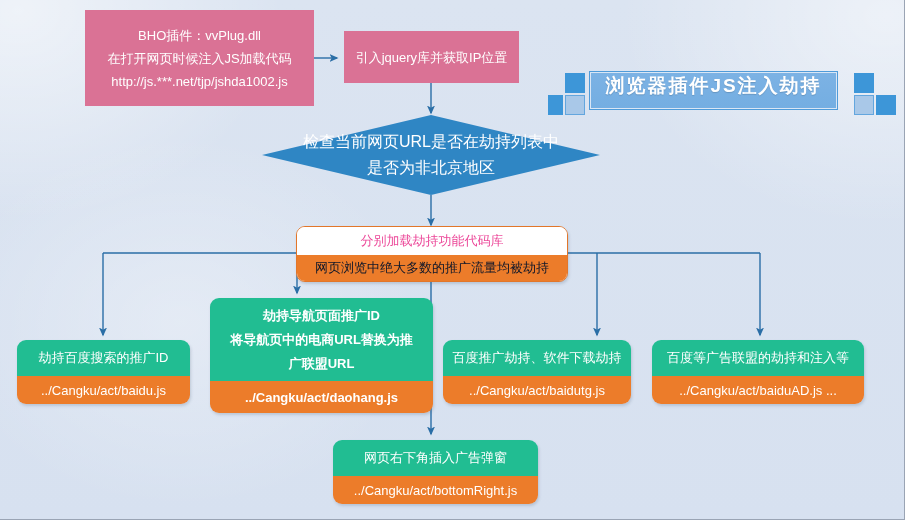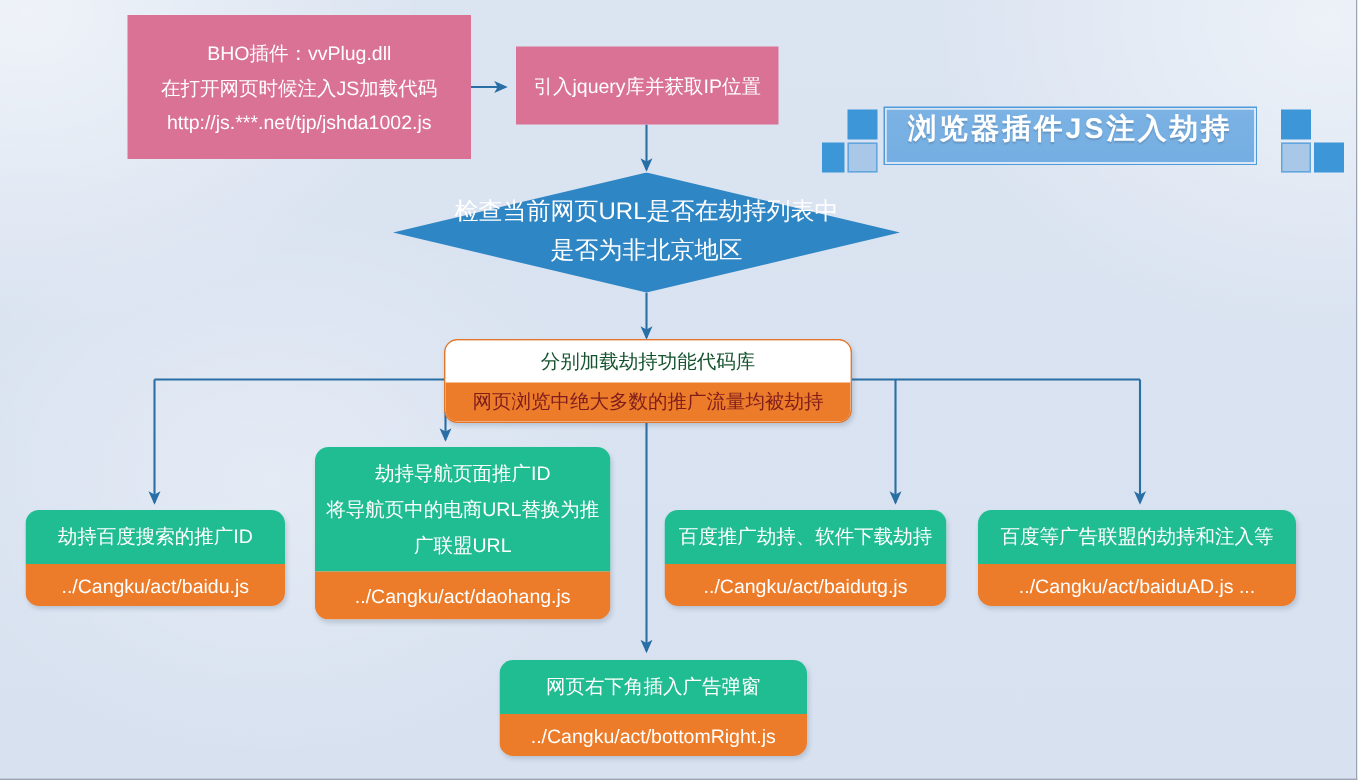--- a/index.html
+++ b/index.html
@@ -72,22 +72,22 @@
   }
   .card .bot{
     display:flex;align-items:center;justify-content:center;
     text-align:center;font-size:13px;
     padding:0 6px;box-sizing:border-box;
   }
   .green .top{background:#21bd92;color:#ffffff;}
   .green .bot{background:#ec7c2a;color:#ffffff;}
 
   .whiteorange{border:1px solid #e2762a;background:#ffffff;}
-  .whiteorange .top{background:#ffffff;color:#14532d;}
-  .whiteorange .bot{background:#ec7c2a;color:#7f1d1d;}
+  .whiteorange .top{background:#ffffff;color:#ec4899;}
+  .whiteorange .bot{background:#ec7c2a;color:#0f172a;}
 </style>
 </head>
 <body>
 
 <div id="canvas">
 
   <svg class="svg-layer" viewBox="0 0 905 520" xmlns="http://www.w3.org/2000/svg">
     <defs>
       <marker id="arrow" markerWidth="9" markerHeight="9" refX="7.5" refY="4" orient="auto" markerUnits="userSpaceOnUse">
         <path d="M0,0 L9,4 L0,8 L2.2,4 Z" fill="#2a6ea6"></path>
@@ -156,21 +156,21 @@
     <div class="bot" style="height:27px;">网页浏览中绝大多数的推广流量均被劫持</div>
   </div>
 
   <div class="card green" style="left:17px;top:340px;width:173px;height:64px;">
     <div class="top">
       <div>劫持百度搜索的推广ID</div>
     </div>
     <div class="bot" style="height:28px;">../Cangku/act/baidu.js</div>
   </div>
 
-  <div class="card green" style="left:210px;top:298px;width:197px;height:115px;">
+  <div class="card green" style="left:210px;top:298px;width:223px;height:115px;font-weight:bold;">
     <div class="top">
       <div>劫持导航页面推广ID</div>
       <div>将导航页中的电商URL替换为推</div>
       <div>广联盟URL</div>
     </div>
     <div class="bot" style="height:32px;">../Cangku/act/daohang.js</div>
   </div>
 
   <div class="card green" style="left:443px;top:340px;width:188px;height:64px;">
     <div class="top">

